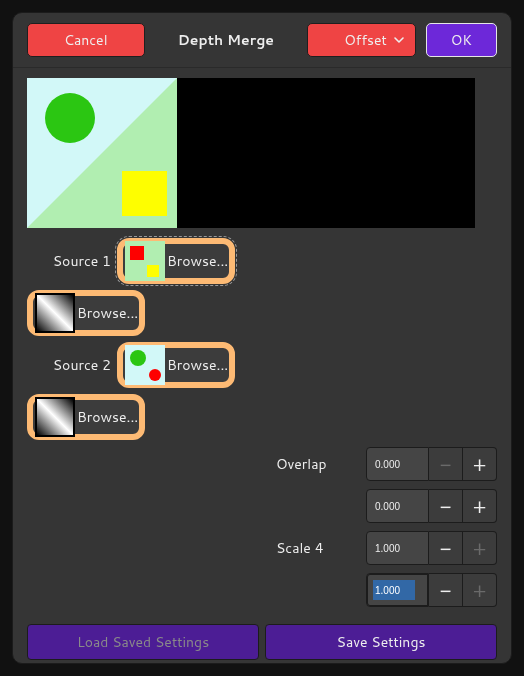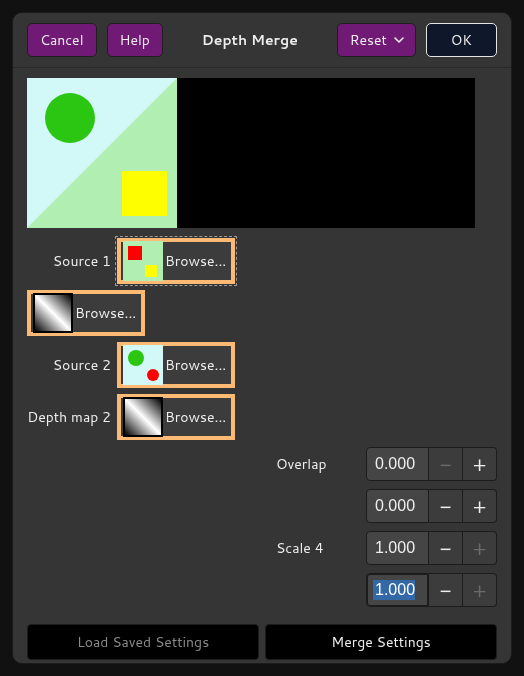--- a/index.html
+++ b/index.html
@@ -24,40 +24,40 @@
   }
   .titlebar {
     padding: 10px 14px 10px 14px;
     display: flex;
     align-items: center;
     gap: 10px;
     border-bottom: 1px solid #2a2a2a;
   }
   .tbtn {
     height: 34px;
-    padding: 0 12px;
+    padding: 0 36px;
     border-radius: 5px;
     border: 1px solid #1f1f1f;
-    background: #701a75;
+    background: #ef4444;
     color: #eee;
     font-size: 14px;
     display: flex; align-items:center; justify-content:center;
     cursor: pointer;
   }
   .tbtn.title {
     border: none;
     background: transparent;
     font-weight: bold;
     cursor: default;
     padding: 0 6px;
     text-align: right;
   }
   .tbtn.ok {
     border: 1px solid #e6e6e6;
-    background: #0f172a;
+    background: #6d28d9;
     padding: 0 24px;
   }
   .tbtn.reset { padding-right: 10px; gap:4px; }
   .chevron {
     display:inline-block;
     margin-left:2px;
   }
   .chevron svg { display:block; }
   .spacer { flex:1; }
 
@@ -88,22 +88,22 @@
     width: 90px;
     text-align: left;
     padding-right: 6px;
     font-size: 14px;
     color: #eee;
   }
   .lbl.right { text-align: right; }
 
   .picker {
     width:118px; height:46px;
-    border: 4px solid #fdba74;
-    border-radius: 0;
+    border: 6px solid #fdba74;
+    border-radius: 12px;
     background: #3c3c3c;
     display:flex; align-items:center;
     padding: 2px;
     gap:2px;
     cursor:pointer;
   }
   .picker.focused {
     outline: 1px dashed #9a9a9a;
     outline-offset: 1px;
   }
@@ -118,21 +118,21 @@
     overflow:hidden;
     white-space:nowrap;
   }
 
   .numentry {
     width: 63px; height: 34px;
     background: #454545;
     border: 1px solid #1c1c1c;
     border-radius: 4px 0 0 4px;
     color: #eee;
-    font-size: 16px;
+    font-size: 10px;
     padding: 0 8px;
     outline:none;
   }
   .numentry.sel { background:#454545; }
   .numentry.sel::selection { background:#3a6ea5; color:#fff; }
   .stepbtn {
     width:34px; height:34px;
     background:#3c3c3c;
     border:1px solid #1c1c1c;
     border-left:none;
@@ -146,42 +146,41 @@
   .stepbtn.disabled { color:#6a6a6a; cursor:default; }
 
   .footer {
     display:flex; gap:6px; margin-top:10px;
   }
   .bigbtn {
     flex:1;
     height:36px;
     border:1px solid #1c1c1c;
     border-radius:4px;
-    background:#000000;
+    background:#4c1d95;
     color:#eee;
     font-size:14px;
     display:flex;align-items:center;justify-content:center;
     cursor:pointer;
   }
   .bigbtn.disabled { color:#8a8a8a; cursor:default; }
 
 </style>
 </head>
 <body>
 
 <div class="window">
 
   <div class="titlebar">
     <div class="tbtn">Cancel</div>
-    <div class="tbtn">Help</div>
     <div class="spacer"></div>
     <div class="tbtn title">Depth Merge</div>
     <div class="spacer"></div>
     <div class="tbtn reset">
-      <span>Reset</span>
+      <span>Offset</span>
       <span class="chevron">
         <svg width="12" height="12" viewBox="0 0 12 12">
             <path d="M2 4 L6 8 L10 4" stroke="#eee" stroke-width="1.6" fill="none" stroke-linecap="round" stroke-linejoin="round"></path>
           </svg>
       </span>
     </div>
     <div class="tbtn ok">OK</div>
   </div>
 
   <div class="body">
@@ -230,21 +229,20 @@
         <svg class="thumb" viewBox="0 0 40 40">
           <rect x="0" y="0" width="40" height="40" fill="#d2f8f8"></rect>
           <circle cx="13" cy="13" r="8" fill="#2bc612"></circle>
           <circle cx="30" cy="30" r="6" fill="#fe0000"></circle>
         </svg>
         <span class="picker-label">Browse...</span>
       </div>
     </div>
 
     <div class="row">
-      <div class="lbl right">Depth map 2</div>
       <div class="picker">
         <svg class="thumb" viewBox="0 0 40 40">
           <defs>
             <linearGradient id="g2" x1="0" y1="1" x2="1" y2="0">
               <stop offset="0" stop-color="#000"></stop>
               <stop offset="0.5" stop-color="#fff"></stop>
               <stop offset="1" stop-color="#000"></stop>
             </linearGradient>
           </defs>
           <rect x="0" y="0" width="40" height="40" fill="#000"></rect>
@@ -275,17 +273,17 @@
     </div>
 
     <div class="row thin">
       <input class="numentry sel" id="scale2" value="1.000" style="background: linear-gradient(rgb(50, 104, 166), rgb(50, 104, 166)) 6px 6px / 42px 20px no-repeat rgb(69, 69, 69); box-shadow: rgb(28, 28, 28) 0px 0px 0px 1px inset; color: rgb(255, 255, 255);">
       <div class="stepbtn minus">−</div>
       <div class="stepbtn plus disabled">+</div>
     </div>
 
     <div class="footer">
       <div class="bigbtn disabled">Load Saved Settings</div>
-      <div class="bigbtn">Merge Settings</div>
+      <div class="bigbtn">Save Settings</div>
     </div>
 
   </div>
 </div>
 
 </body></html>

